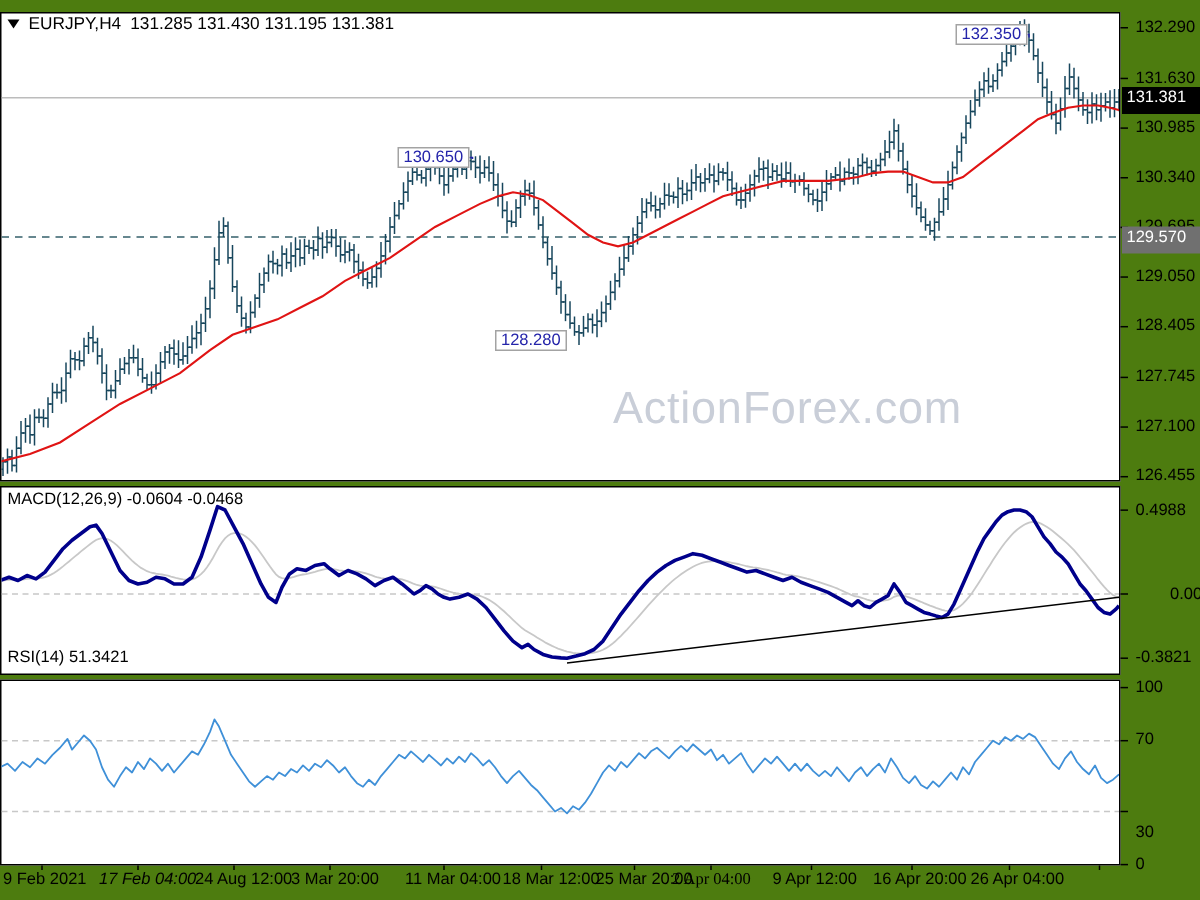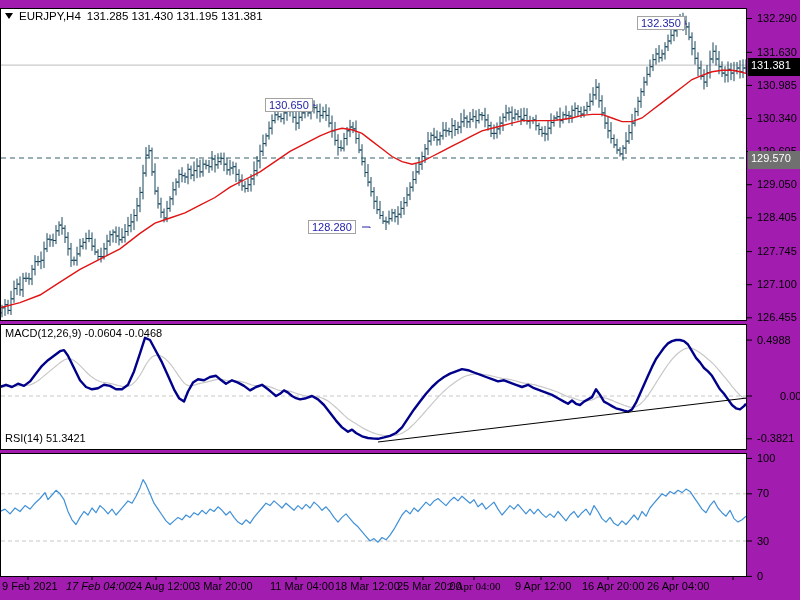--- a/index.html
+++ b/index.html
@@ -1,16 +1,16 @@
 <!DOCTYPE html>
 <html><head>
 <meta charset="utf-8">
 <style>
   html,body{margin:0;padding:0;background:#fff;}
-  .stage{position:relative;width:800px;height:600px;background:#a21caf;overflow:hidden;
+  .stage{position:relative;width:800px;height:600px;background:#4d7c0f;overflow:hidden;
          font-family:"Liberation Sans",sans-serif;color:#000;}
   .panel{position:absolute;left:0;width:747px;border:1px solid #000;box-sizing:border-box;background:#fff;}
   .panel-main{top:8px;height:313px;}
   .panel-macd{top:324px;height:126px;}
   .panel-rsi{top:453px;height:124px;}
   #plot{position:absolute;left:0;top:0;z-index:3;}
   .title-row{position:absolute;left:5px;top:10px;z-index:6;display:flex;align-items:center;gap:6px;
              font-size:11.5px;white-space:nowrap;}
   .tri{display:inline-block;width:0;height:0;border-left:4px solid transparent;
        border-right:4px solid transparent;border-top:6px solid #000;}
@@ -845,27 +845,28 @@
 
   <div class="title-row">
     <span class="tri"></span>
     <span>EURJPY,H4</span>
     <span>131.285 131.430 131.195 131.381</span>
   </div>
 
   <div class="panel-label macd-label">MACD(12,26,9) -0.0604 -0.0468</div>
   <div class="panel-label rsi-label">RSI(14) 51.3421</div>
 
+  <div class="watermark">ActionForex.com</div>
 
   <div class="badge" id="badge-current" style="top: 58px; background: rgb(0, 0, 0);">131.381</div>
   <div class="badge" id="badge-support" style="top: 151px; background: rgb(112, 112, 112);">129.570</div>
 
   <div class="ann" id="ann0" style="left: 637px; top: 16px;">132.350</div>
   <div class="ann" id="ann1" style="left: 265px; top: 98px;">130.650</div>
-  <div class="ann" id="ann2" style="left: 308px; top: 220px;">128.280</div>
+  <div class="ann" id="ann2" style="left: 330px; top: 220px;">128.280</div>
 
   <div id="price-axis">
       <span class="tick-label" style="top: 12px;">132.290</span>
       <span class="tick-label" style="top: 46px;">131.630</span>
       <span class="tick-label" style="top: 79px;">130.985</span>
       <span class="tick-label" style="top: 112px;">130.340</span>
       <span class="tick-label" style="top: 145px;">129.695</span>
       <span class="tick-label" style="top: 178px;">129.050</span>
       <span class="tick-label" style="top: 211px;">128.405</span>
       <span class="tick-label" style="top: 245px;">127.745</span>
@@ -873,21 +874,21 @@
       <span class="tick-label" style="top: 311px;">126.455</span>
     </div>
   <div id="macd-axis">
       <span class="tick-label" style="top: 334px;">0.4988</span>
       <span class="tick-label" style="top: 390px; padding-left: 23px;">0.00</span>
       <span class="tick-label" style="top: 432px;">-0.3821</span>
     </div>
   <div id="rsi-axis">
       <span class="tick-label" style="top: 452px;">100</span>
       <span class="tick-label" style="top: 487px;">70</span>
-      <span class="tick-label" style="top: 535px;">30</span>
+      <span class="tick-label" style="top: 549px;">30</span>
       <span class="tick-label" style="top: 570px;">0</span>
     </div>
   <div id="time-axis">
       <span class="time-label" style="left: 2px;">9 Feb 2021</span>
       <span class="time-label" style="left: 66px; font-style: italic;">17 Feb 04:00</span>
       <span class="time-label" style="left: 130px;">24 Aug 12:00</span>
       <span class="time-label" style="left: 194px;">3 Mar 20:00</span>
       <span class="time-label" style="left: 270px;">11 Mar 04:00</span>
       <span class="time-label" style="left: 335px; text-align: right;">18 Mar 12:00</span>
       <span class="time-label" style="left: 397px;">25 Mar 20:00</span>

